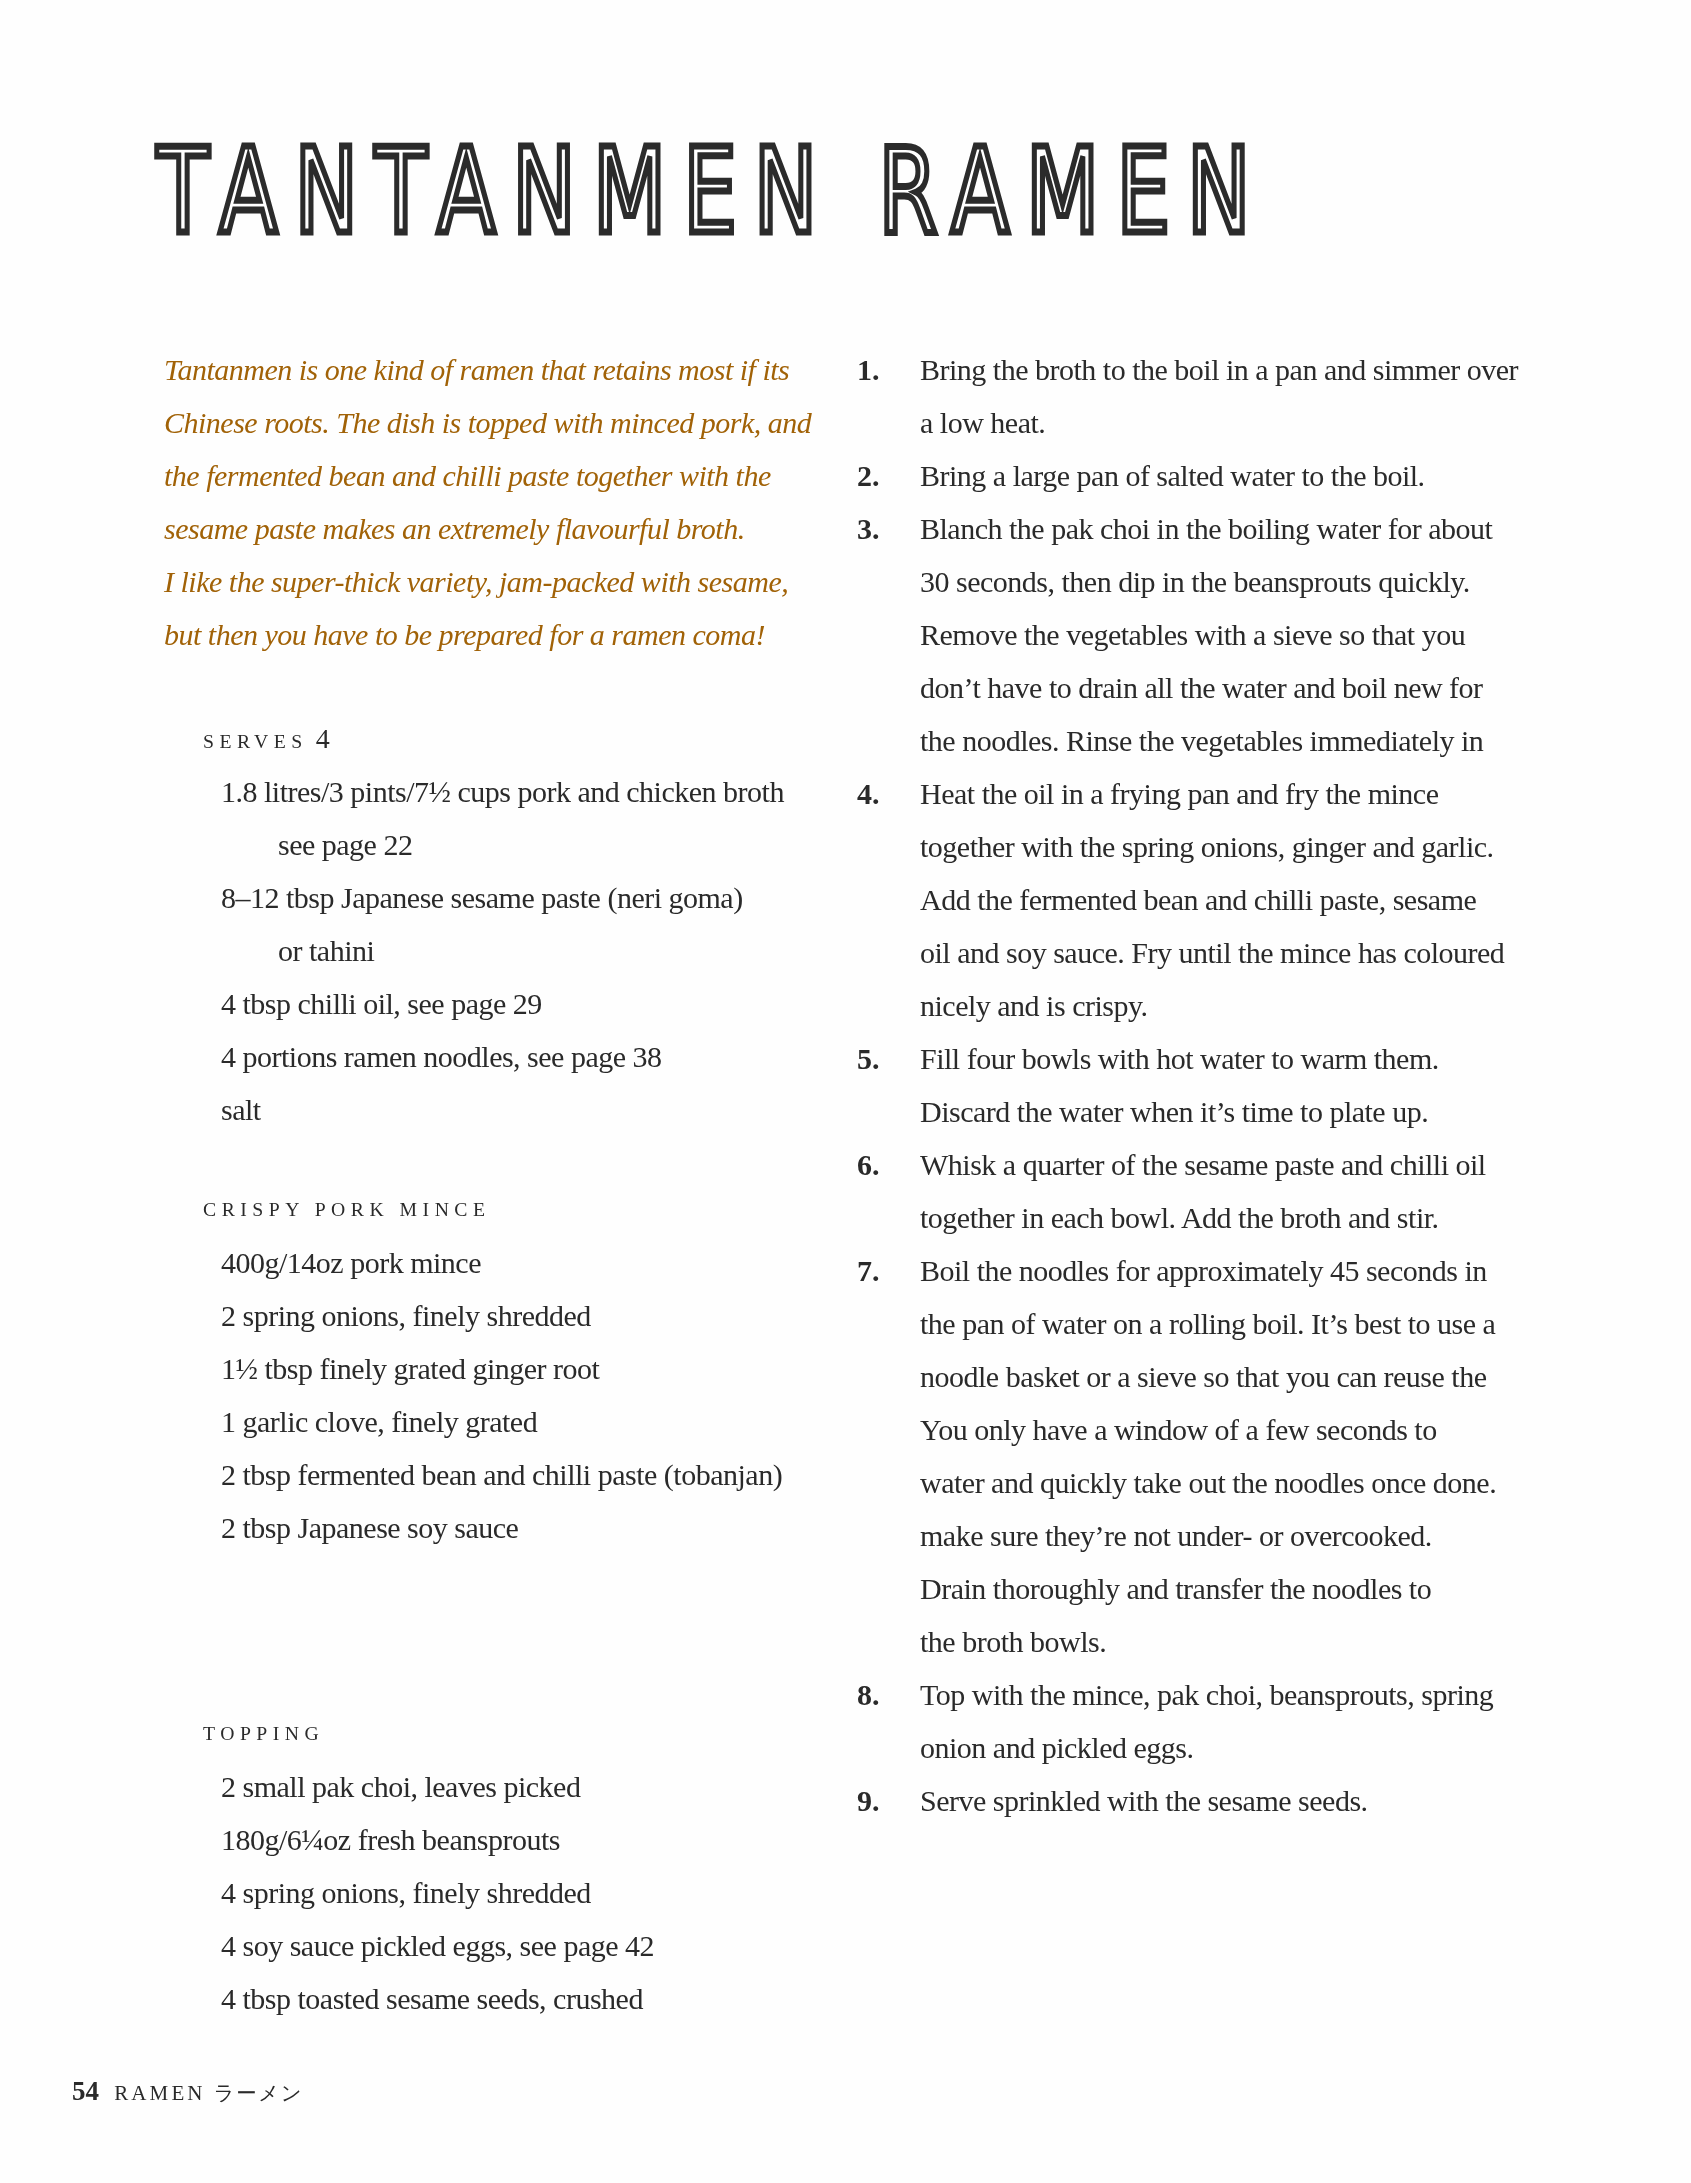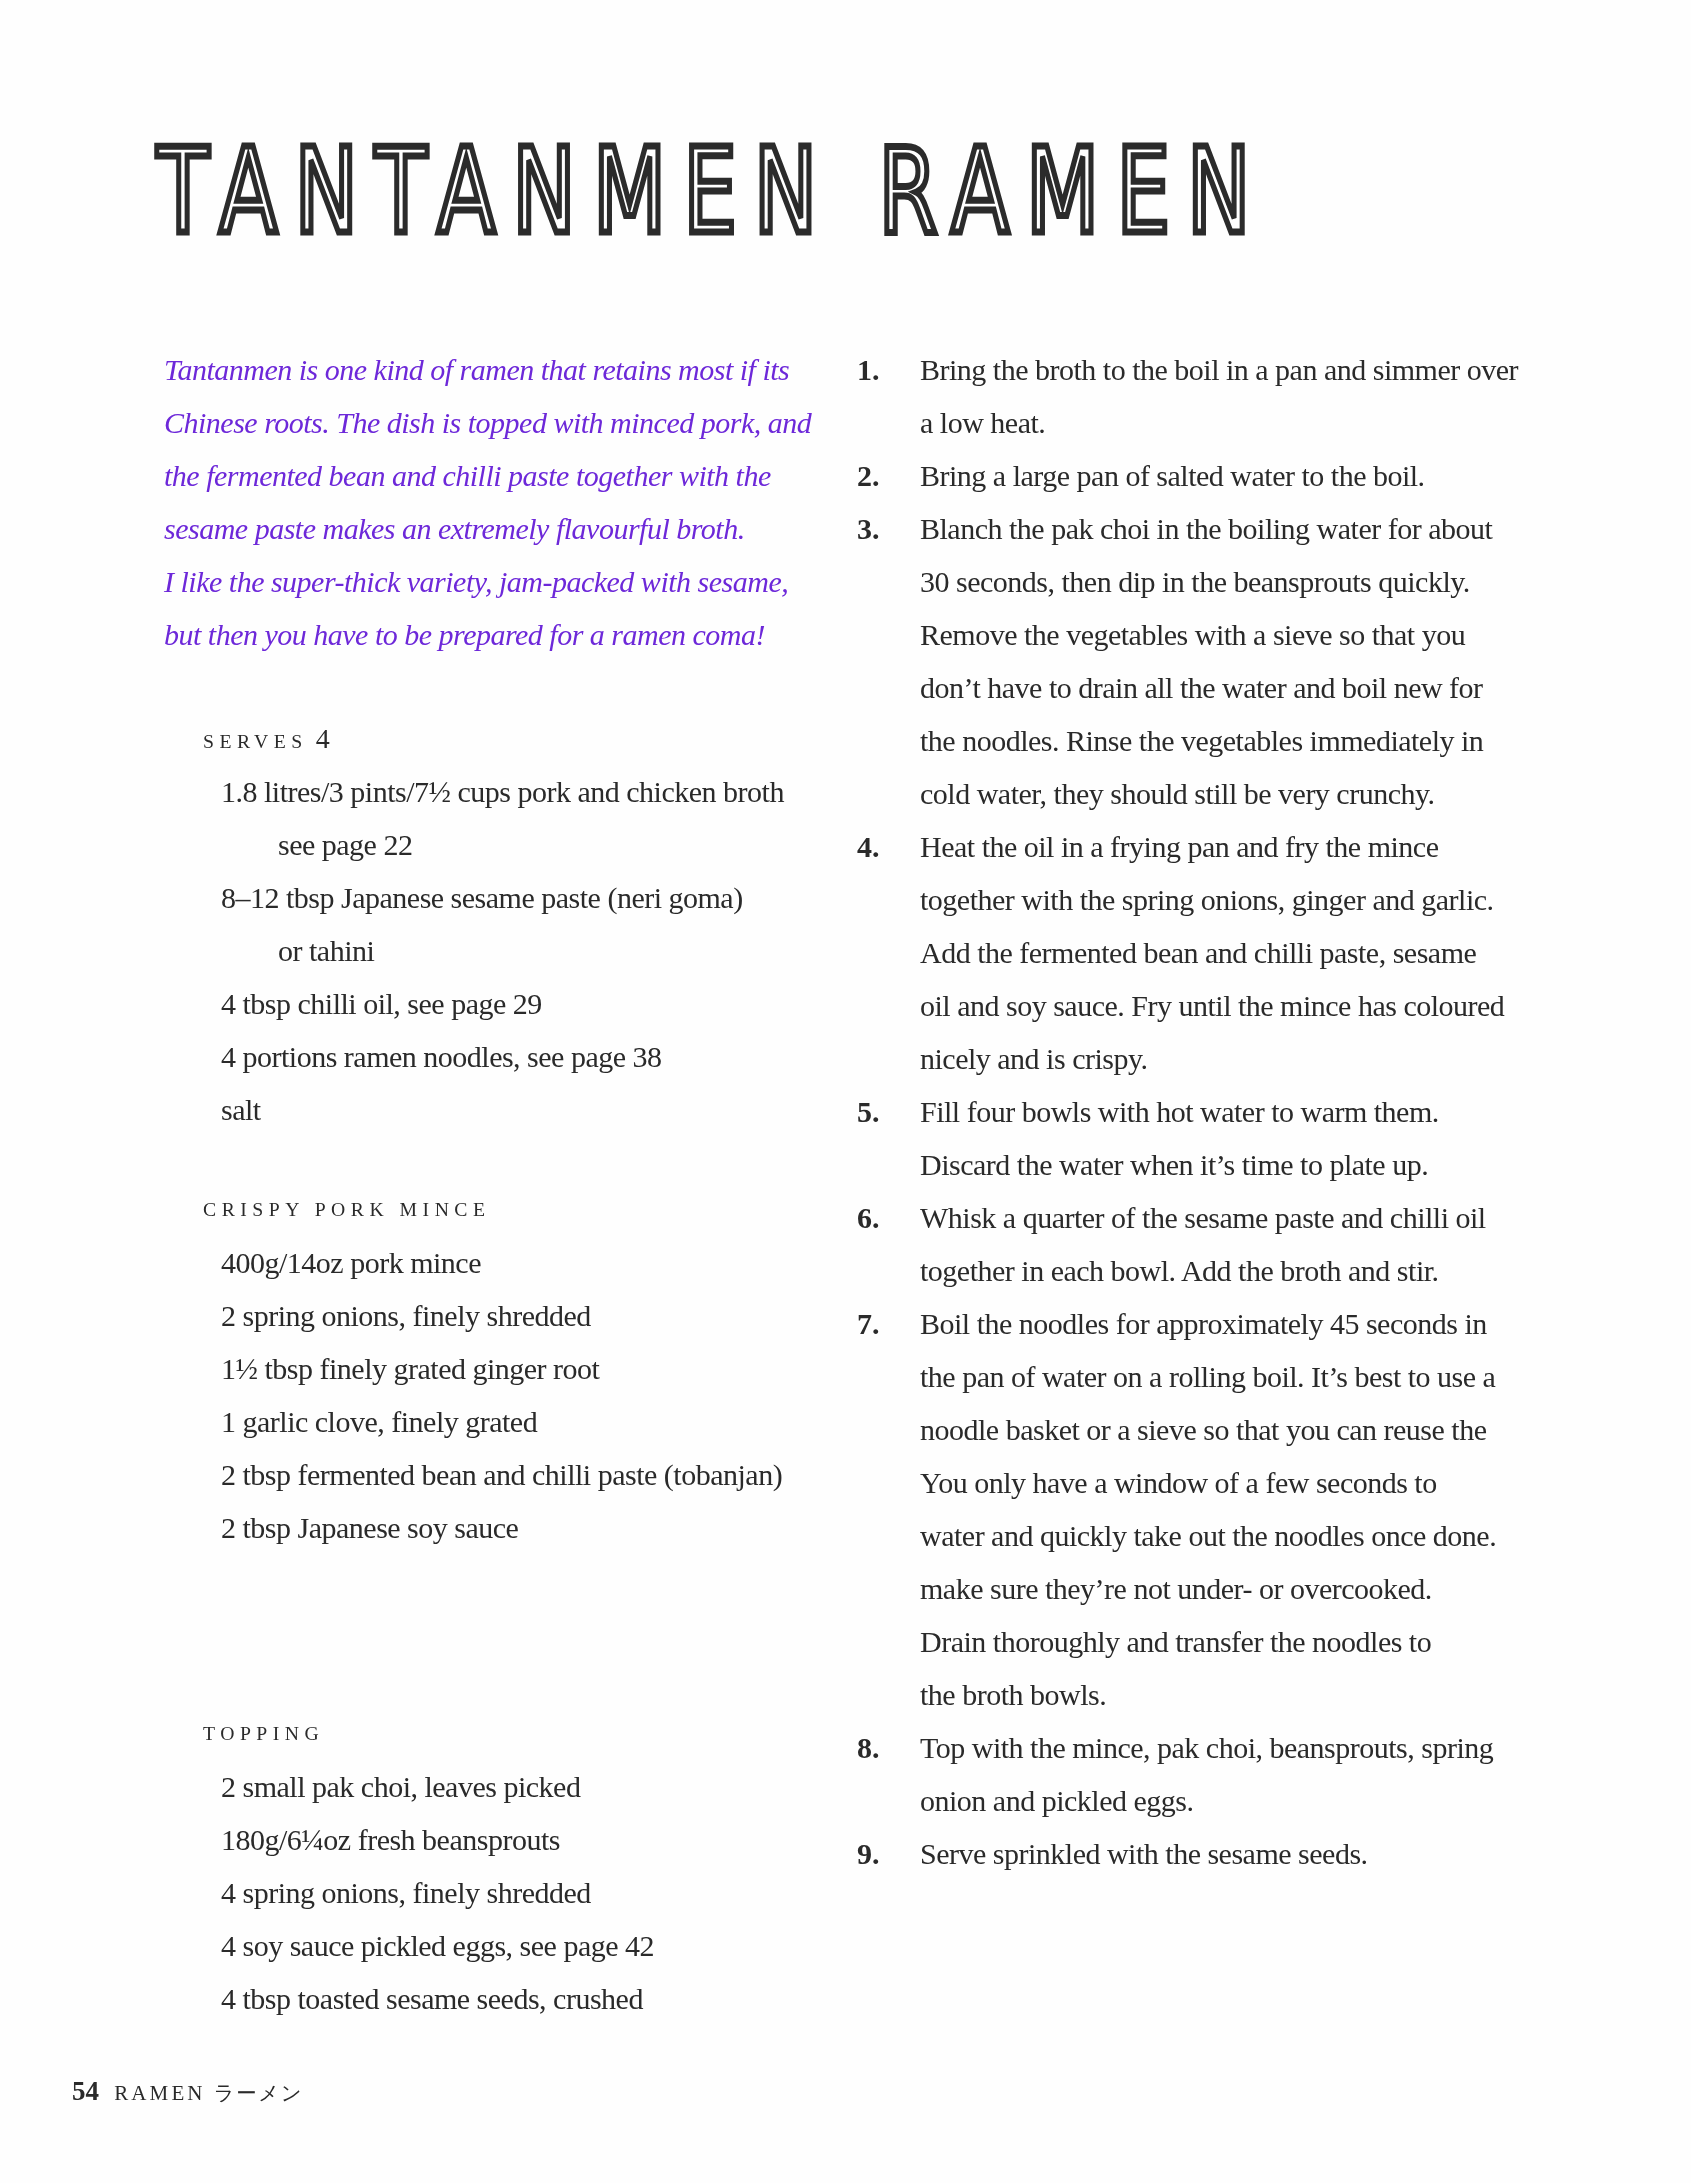--- a/index.html
+++ b/index.html
@@ -46,21 +46,21 @@
 
     .intro {
       position: absolute;
       top: 343px;
       left: 0;
       width: 676px;
       margin: 0;
       font-style: italic;
       font-size: 30px;
       line-height: 53px;
-      color: #6d28d9;
+      color: #a16207;
       letter-spacing: -0.5px;
     }
     .intro span { display: block; white-space: nowrap; }
 
     .section {
       position: absolute;
       left: 0;
       width: 676px;
     }
     .section-heading {
@@ -203,21 +203,20 @@
         <span class="step-num">2.</span>
         <span class="step-line">Bring a large pan of salted water to the boil.</span>
       </li>
       <li class="step">
         <span class="step-num">3.</span>
         <span class="step-line">Blanch the pak choi in the boiling water for about</span>
         <span class="step-line">30 seconds, then dip in the beansprouts quickly.</span>
         <span class="step-line">Remove the vegetables with a sieve so that you</span>
         <span class="step-line">don’t have to drain all the water and boil new for</span>
         <span class="step-line">the noodles. Rinse the vegetables immediately in</span>
-        <span class="step-line">cold water, they should still be very crunchy.</span>
       </li>
       <li class="step">
         <span class="step-num">4.</span>
         <span class="step-line">Heat the oil in a frying pan and fry the mince</span>
         <span class="step-line">together with the spring onions, ginger and garlic.</span>
         <span class="step-line">Add the fermented bean and chilli paste, sesame</span>
         <span class="step-line">oil and soy sauce. Fry until the mince has coloured</span>
         <span class="step-line">nicely and is crispy.</span>
       </li>
       <li class="step">

